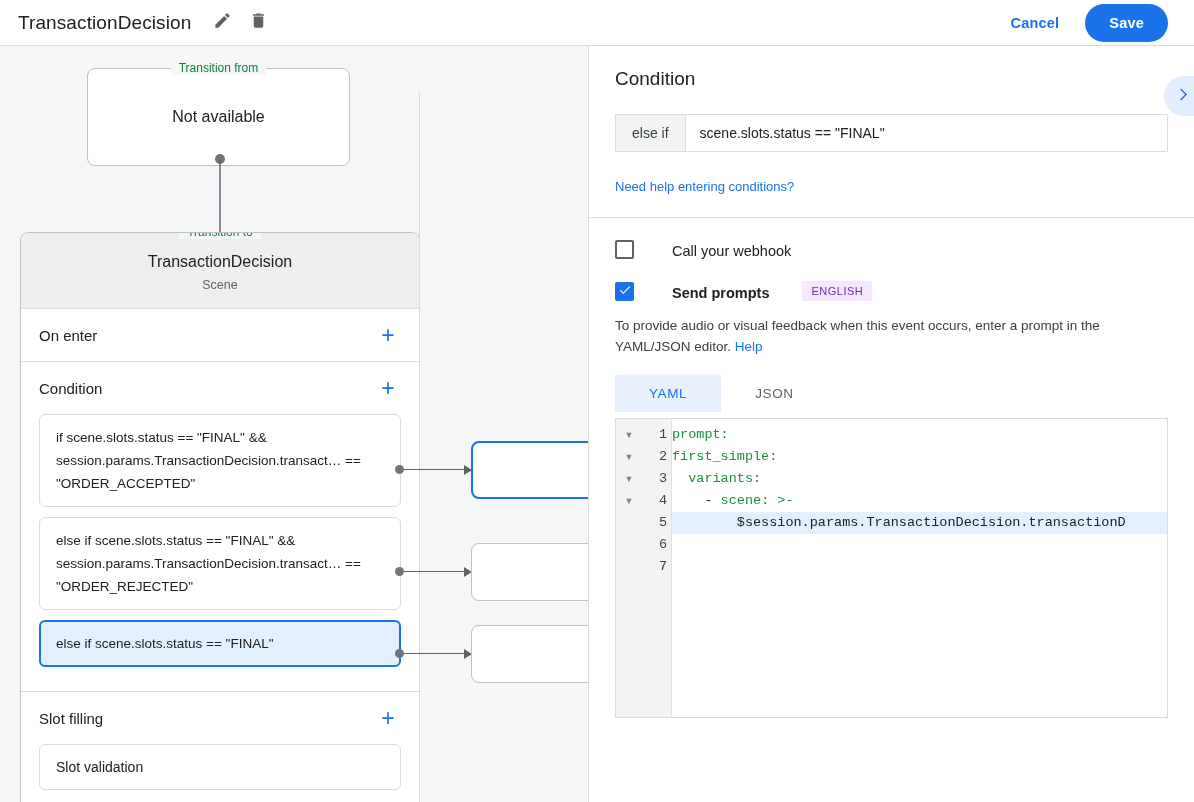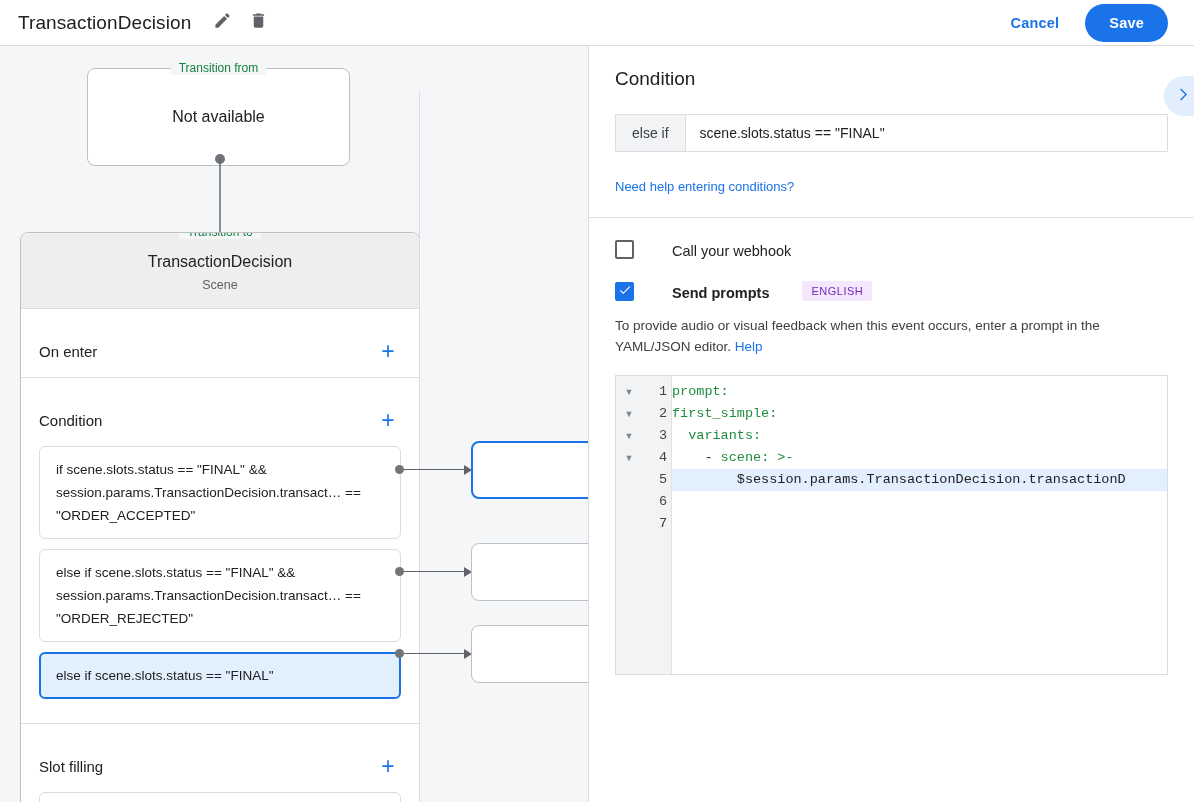--- a/index.html
+++ b/index.html
@@ -69,21 +69,21 @@
     left: 20px; top: 186px; width: 400px; height: 600px;
     background: #fff; overflow: hidden; padding: 0;
   }
   #scene-header {
     background: #eeeeee; border-bottom: 1px solid #dadce0;
     padding: 20px 0 16px; text-align: center;
   }
   #scene-name { font-size: 16px; color: #202124; }
   #scene-type { font-size: 12.5px; color: #5f6368; margin-top: 7px; }
 
-  .section { border-bottom: 1px solid #e0e0e0; padding: 16px 18px 14px; }
+  .section { border-bottom: 1px solid #e0e0e0; padding: 0 18px 14px; }
   .section-head {
     display: flex; align-items: center; justify-content: space-between;
     height: 52px;
   }
   .section-title { font-size: 15px; color: #202124; }
   .plus {
     color: #1a73e8; font-size: 23px; line-height: 1; cursor: pointer;
     width: 26px; height: 26px; display: flex; align-items: center; justify-content: center;
     font-weight: 300;
   }
@@ -335,20 +335,24 @@
         </span>
       </div>
       <span class="lbl">Send prompts</span>
       <span class="lang-chip">ENGLISH</span>
     </div>
 
     <div id="helptext">
       <span>To provide audio or visual feedback when this event occurs, enter a prompt in the YAML/JSON editor. </span><span class="lk">Help</span>
     </div>
 
+    <div class="tabs">
+      <div class="tab active">YAML</div>
+      <div class="tab">JSON</div>
+    </div>
 
     <div id="editor">
       <div id="gutter-fold">
           <div class="fold">▼</div>
           <div class="fold">▼</div>
           <div class="fold">▼</div>
           <div class="fold">▼</div>
           <div class="fold"></div>
           <div class="fold"></div>
           <div class="fold"></div>

